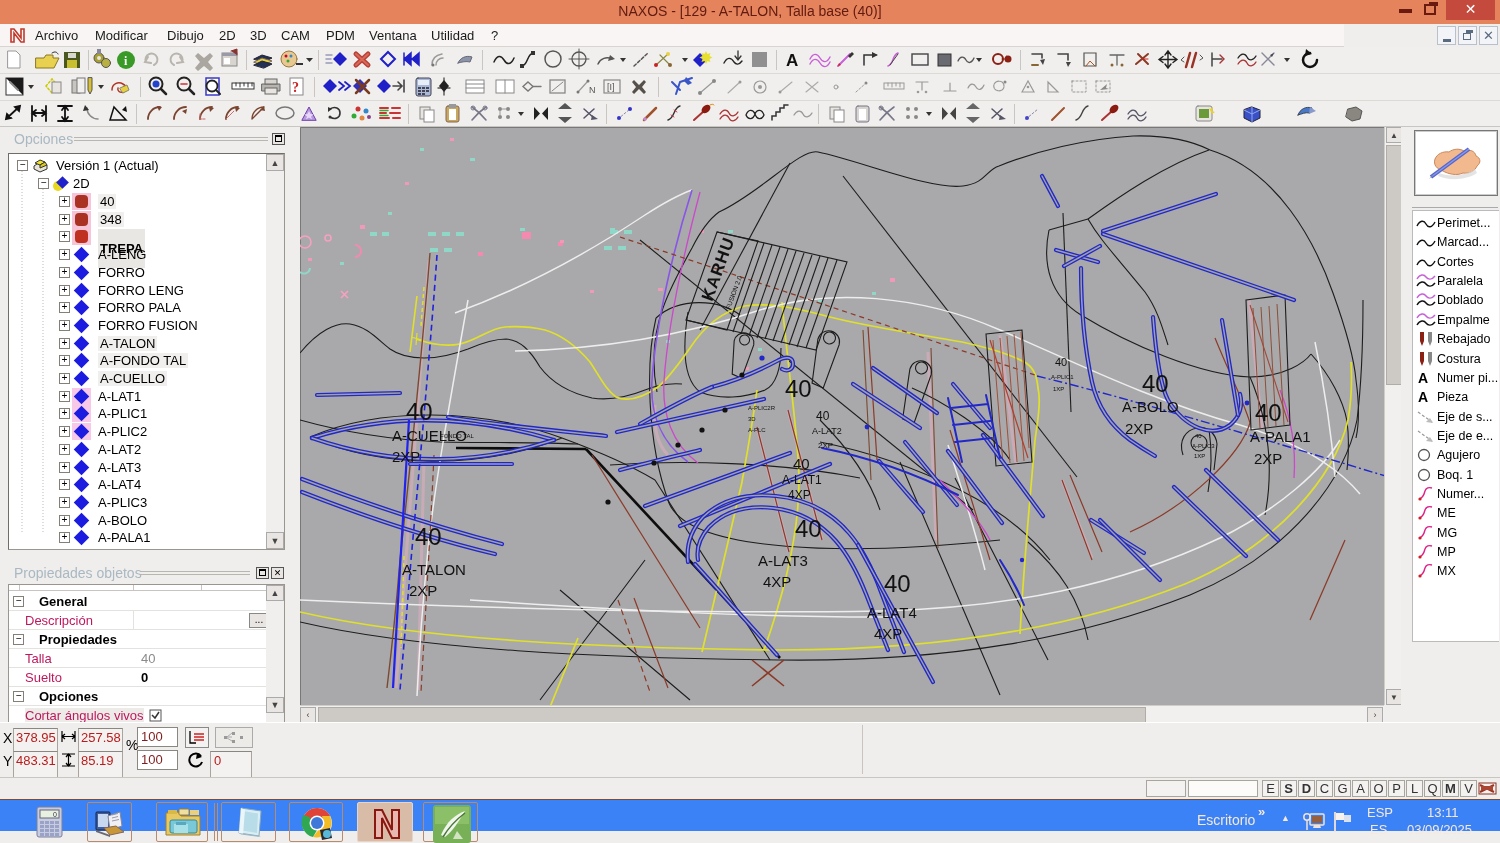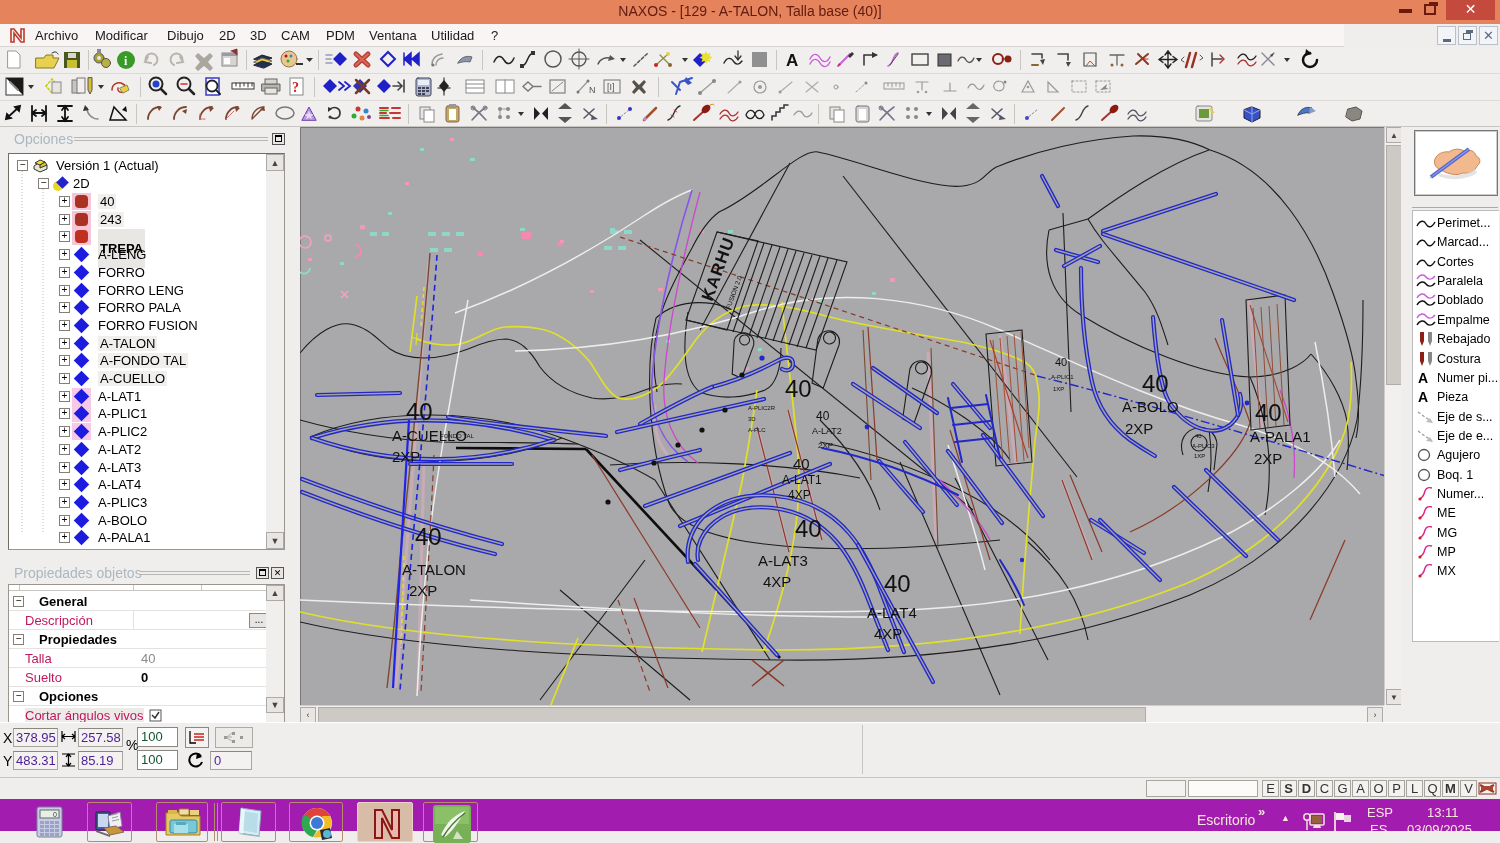--- a/index.html
+++ b/index.html
@@ -9,35 +9,35 @@
 #tb1{left:0;top:47px;width:1500px;height:27px;background:#F1EFED;border-bottom:1px solid #DDDAD6}
 #tb2{left:0;top:74px;width:1500px;height:27px;background:#F1EFED;border-bottom:1px solid #DDDAD6}
 #tb3{left:0;top:101px;width:1500px;height:26px;background:#F1EFED;border-bottom:1px solid #C9C5C0}
 #leftpanel{left:0;top:127px;width:300px;height:600px;background:#F0EEEC}
 #cv{left:300px;top:127px}
 #vsb{left:1384px;top:127px;width:17px;height:578px;background:#F2F0EE;border-left:1px solid #D0CCC8}
 #hsb{left:300px;top:705px;width:1084px;height:17px;background:#F2F0EE;border-top:1px solid #D0CCC8}
 #rp{left:1401px;top:127px;width:99px;height:660px;background:#F0EEEC}
 #statusarea{left:0;top:722px;width:1500px;height:55px;background:#F0EEEC;border-top:1px solid #FFF}
 #lrow{left:0;top:777px;width:1500px;height:22px;background:#F0EEEC;border-top:1px solid #C9C5C0}
-#taskbar{left:0;top:799px;width:1500px;height:32px;background:#a21caf;border-top:1px solid #7A4C30}
+#taskbar{left:0;top:799px;width:1500px;height:32px;background:#3b82f6;border-top:1px solid #7A4C30}
 .tbtn{position:absolute;top:2px;height:40px;border:1px solid #B78C6D;border-radius:2px}
 .trow{position:absolute;left:0;height:17px;width:262px;font-size:13px;color:#000}
 .exp{position:absolute;width:11px;height:11px;border:1px solid #848078;background:#fff;font-size:10px;line-height:9px;text-align:center;top:2px;font-family:"Liberation Mono",monospace}
 .dia{position:absolute;width:11px;height:11px;background:#1C1CE0;transform:rotate(45deg);top:2px}
 .oct{position:absolute;width:13px;height:13px;background:#AA3222;border-radius:4px;top:1px}
 .halo{position:absolute;width:19px;height:17px;background:#F6C6D8;top:-1px}
 .tt{position:absolute;top:0px;white-space:nowrap}
 .prow{position:absolute;left:0;width:258px;height:19px;font-size:13px;border-bottom:1px solid #E4E2DE}
 .pexp{position:absolute;left:4px;top:4px;width:11px;height:11px;border:1px solid #848078;background:#fff;font-size:10px;line-height:9px;text-align:center;font-family:"Liberation Mono",monospace}
 .glabel{position:absolute;left:30px;top:2px;font-weight:bold}
 .plabel{position:absolute;left:16px;top:2px;color:#be185d}
 .pval{position:absolute;left:132px;top:2px}
-.sbox{position:absolute;height:19px;border:1px solid #A8A49E;border-top-color:#8a8680;background:#F4F2F0;color:#4c1d95;font-size:13px;line-height:17px;padding-left:2px}
-.wbox{position:absolute;height:20px;border:1px solid #8a8680;background:#fff;color:#14532d;font-size:13px;line-height:18px;padding-left:3px}
+.sbox{position:absolute;height:37px;border:1px solid #A8A49E;border-top-color:#8a8680;background:#F4F2F0;color:#b91c1c;font-size:13px;line-height:17px;padding-left:2px}
+.wbox{position:absolute;height:20px;border:1px solid #8a8680;background:#fff;color:#7f1d1d;font-size:13px;line-height:18px;padding-left:3px}
 .lcell{position:absolute;top:2px;width:17px;height:17px;border:1px solid #A8A49E;background:#F4F2F0;text-align:center;font-size:13px;color:#333;line-height:16px}
 .rrow{position:absolute;left:0;width:86px;height:19px;font-size:12.5px;color:#000}
 .rtxt{position:absolute;left:24px;top:2px;white-space:nowrap}
 </style></head>
 <body>
 <div class="abs" id="title">NAXOS - [129 - A-TALON, Talla base (40)]</div>
 
 <div class="abs" style="left:1399px;top:9px;width:13px;height:4px;background:#6B1A10"></div>
 <div class="abs" style="left:1424px;top:4px;width:12px;height:11px;border:2px solid #6B1A10"></div>
 <div class="abs" style="left:1429px;top:2px;width:9px;height:4px;background:#6B1A10"></div>
@@ -418,21 +418,21 @@
 <div class="trow" style="top:40px">
         <span class="exp" style="left:50px">+</span>
         <span class="halo" style="left:63px"></span>
         <span class="oct" style="left:66px"></span>
         <span class="tt" style="left:89px;background:#F1EFED;padding:0 2px">40</span>
       </div>
 <div class="trow" style="top:57.7px">
         <span class="exp" style="left:50px">+</span>
         <span class="halo" style="left:63px"></span>
         <span class="oct" style="left:66px"></span>
-        <span class="tt" style="left:89px;background:#F1EFED;padding:0 2px">243</span>
+        <span class="tt" style="left:89px;background:#F1EFED;padding:0 2px">348</span>
       </div>
 <div class="trow" style="top:75.4px">
         <span class="exp" style="left:50px">+</span>
         <span class="halo" style="left:63px"></span>
         <span class="oct" style="left:66px;background:#C03020"></span>
         <span class="tt" style="left:89px;font-weight:bold;background:#E9E7E4;padding:12px 2px">TREPA</span>
       </div>
 <div class="trow" style="top:93.1px">
         <span class="exp" style="left:50px">+</span>
         <span class="dia" style="left:67px"></span>

